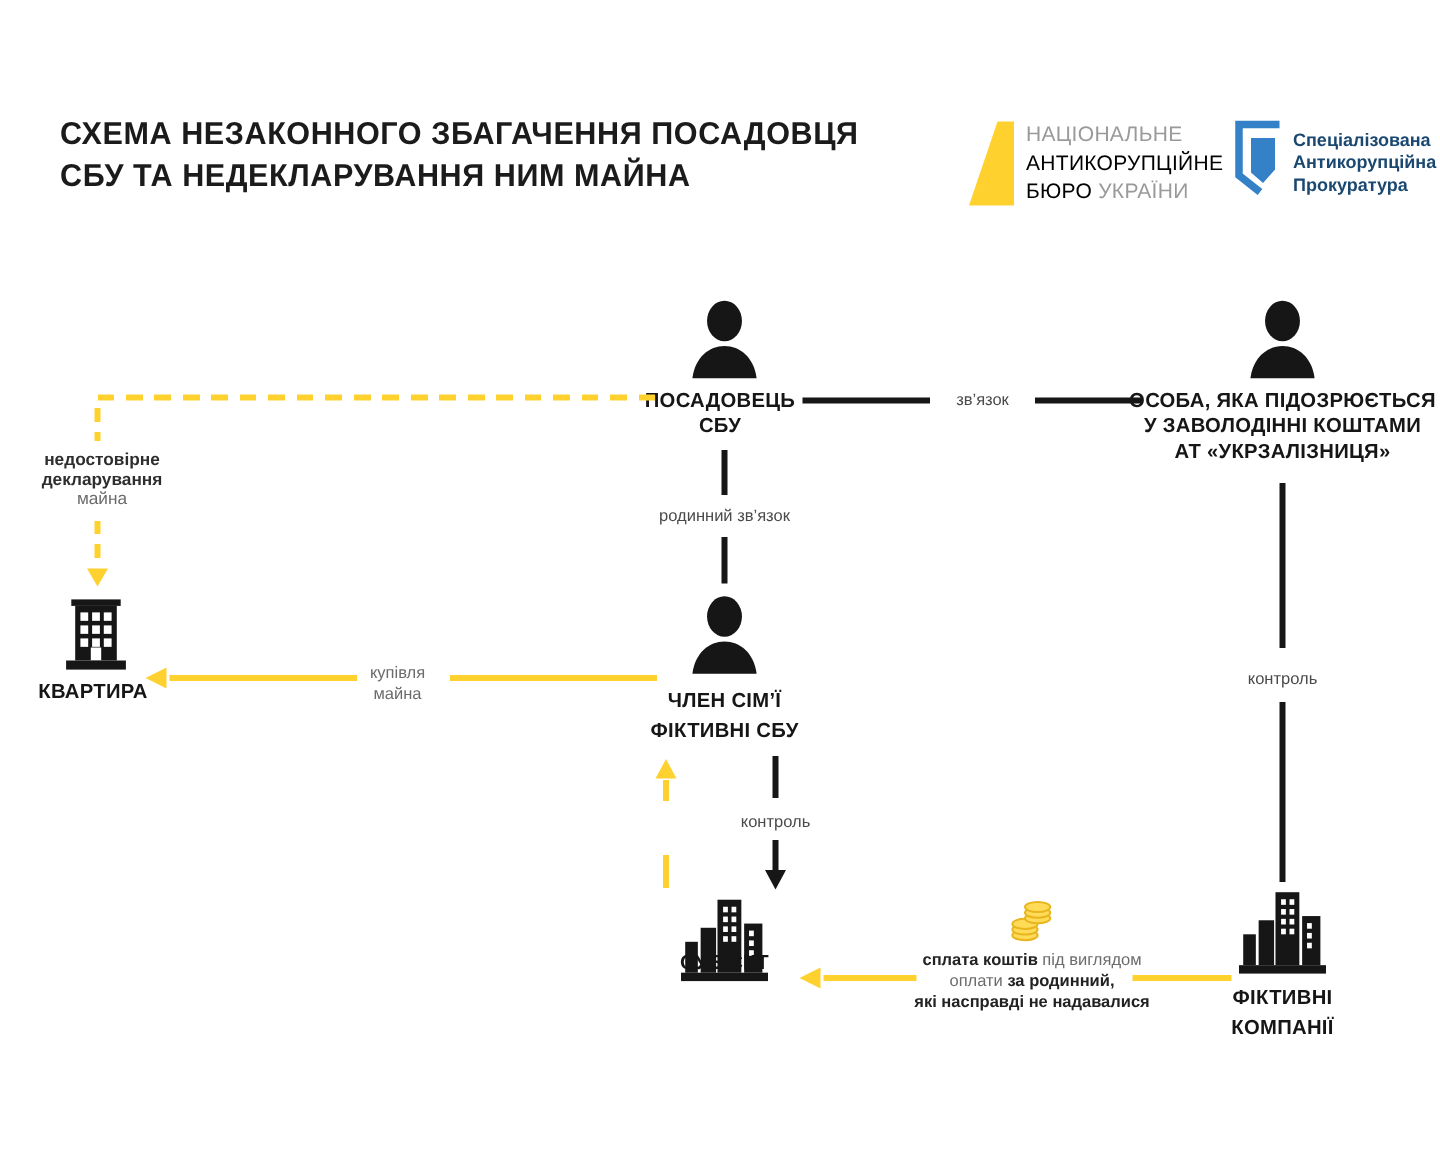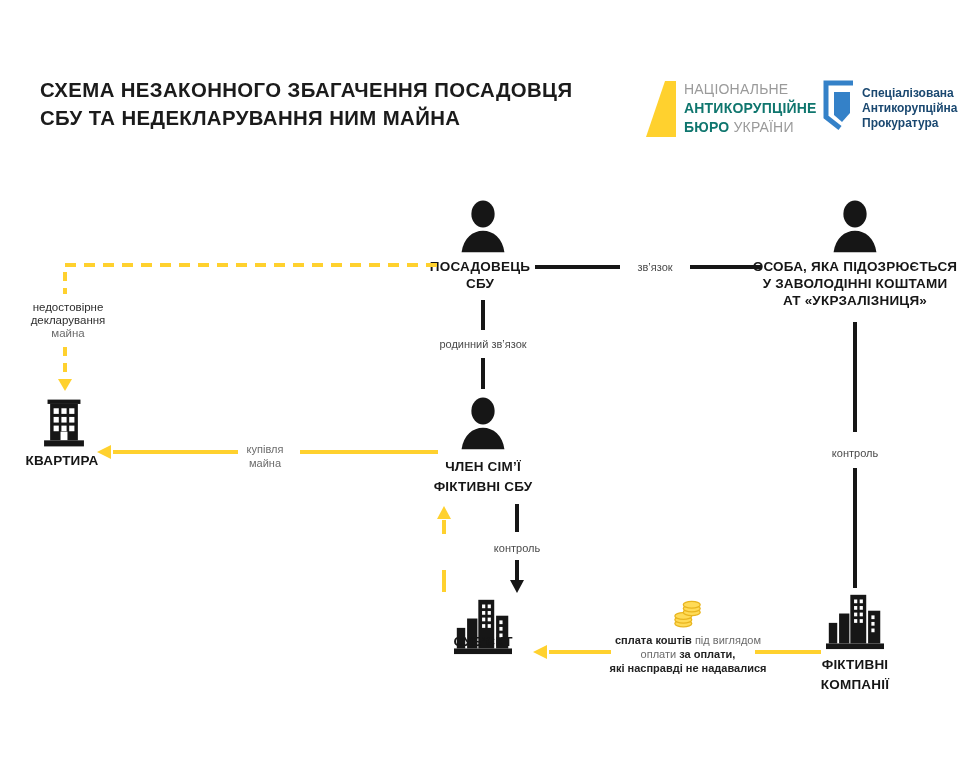--- a/index.html
+++ b/index.html
@@ -13,21 +13,21 @@
   }
   *{margin:0;padding:0;box-sizing:border-box;}
   body{background:#e9e9e9;font-family:"Liberation Sans","DejaVu Sans",sans-serif;}
   .stage{position:relative;width:960px;height:768px;background:#ffffff;overflow:hidden;margin:0 auto;}
   .abs{position:absolute;}
 
   .title{font-size:21px;font-weight:700;color:#1b1b1b;line-height:28px;letter-spacing:.4px;transform:scaleX(.97);transform-origin:left top;}
 
   
   .nabu-line1,.nabu-line3-light{color:var(--logogray);font-weight:500;}
-  .nabu-line2,.nabu-line3-bold{color:#0f766e;font-weight:700;}
+  .nabu-line2,.nabu-line3-bold{color:#000000;font-weight:400;}
   .nabu-text{font-size:14px;line-height:19px;letter-spacing:.2px;}
   .sap-text{font-size:12px;line-height:15px;font-weight:700;color:var(--navy);}
   .nabu-shape polygon{fill:var(--yellow);}
   .sap-shape .stroke{fill:none;stroke:var(--blue);stroke-width:5;}
   .sap-shape .fill{fill:var(--blue);}
 
   
   .node-label{font-weight:700;color:var(--ink);text-align:center;font-size:13.5px;line-height:17px;letter-spacing:.2px;}
   .icon-ink{color:var(--ink);}
   .icon-ink svg *{fill:currentColor;}
@@ -42,21 +42,21 @@
   .vdash-y{width:4px;background:repeating-linear-gradient(180deg,var(--yellow) 0 9px,transparent 9px 16px);}
   .arr-left-y{width:0;height:0;border-top:7px solid transparent;border-bottom:7px solid transparent;border-right:14px solid var(--yellow);}
   .arr-up-y{width:0;height:0;border-left:7px solid transparent;border-right:7px solid transparent;border-bottom:13px solid var(--yellow);}
   .arr-down-y{width:0;height:0;border-left:7px solid transparent;border-right:7px solid transparent;border-top:12px solid var(--yellow);}
   .arr-down-k{width:0;height:0;border-left:7px solid transparent;border-right:7px solid transparent;border-top:13px solid var(--ink);}
 
   .edge-label{font-size:11px;color:#4a4a4a;text-align:center;line-height:14px;}
   .edge-label.gray{color:var(--gray);}
   .edge-label .b{font-weight:700;color:#222;margin-top:16px;}
   .decl-label{font-size:11.5px;line-height:13px;text-align:center;}
-  .decl-label .b{font-weight:400;color:#2e2e2e;display:block;}
+  .decl-label .b{font-weight:700;color:#2e2e2e;display:block;}
   .decl-label .l{color:var(--gray);display:block;}
 
   .coins ellipse{fill:#FFDB57;stroke:#E9B51F;stroke-width:1.4;}
 </style>
 </head>
 <body>
 
 <div class="stage">
 
   <div class="abs title" style="left:40px;top:76px;">
@@ -240,21 +240,21 @@
       <ellipse cx="21" cy="5" rx="9" ry="3.6"></ellipse>
     </svg>
   </div>
   <div class="abs arr-left-y" style="left:533px;top:645px;"></div>
   <div class="abs hline-y" style="left:549px;top:650px;width:62px;"></div>
   <div class="abs edge-label gray" style="left:608px;top:633px;width:160px;">
     <div>
       <span class="b">сплата коштів</span><span> під виглядом</span>
     </div>
     <div>
-      <span>оплати </span><span class="b">за оплати,</span>
+      <span>оплати </span><span class="b">за родинний,</span>
     </div>
     <div>
       <span class="b">які насправді не надавалися</span>
     </div>
   </div>
   <div class="abs hline-y" style="left:755px;top:650px;width:66px;"></div>
 
 </div>
 
 </body></html>

